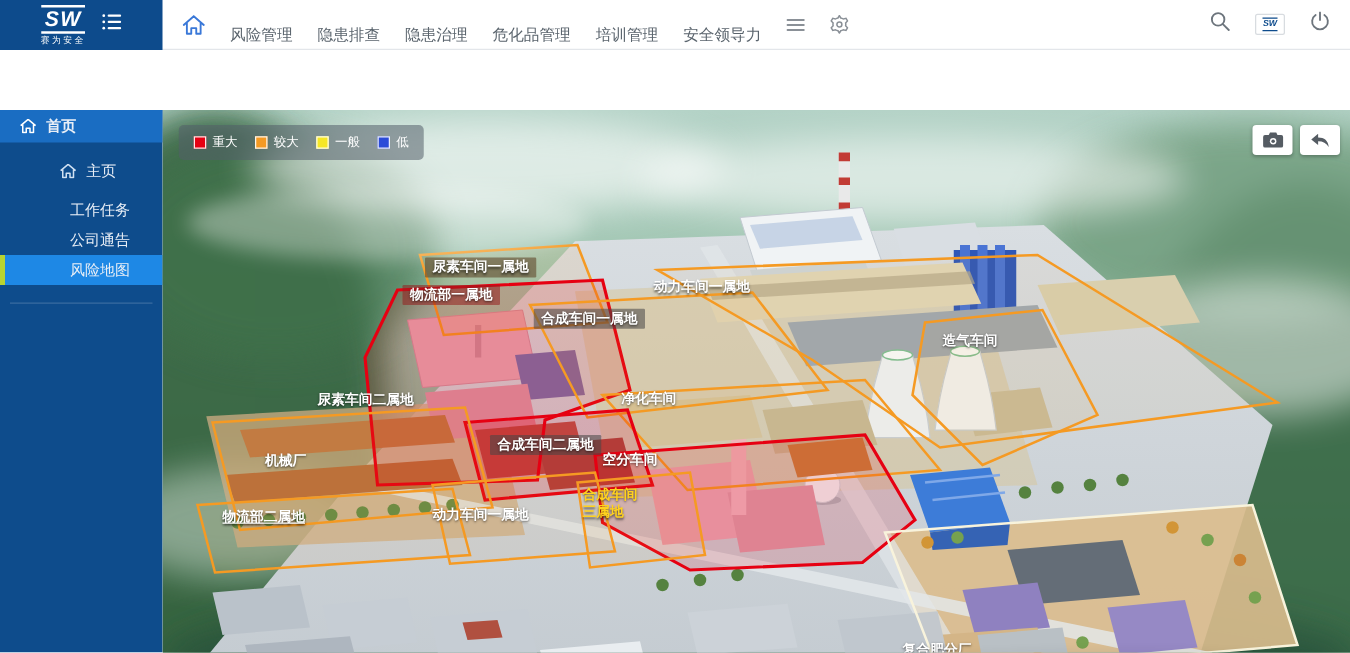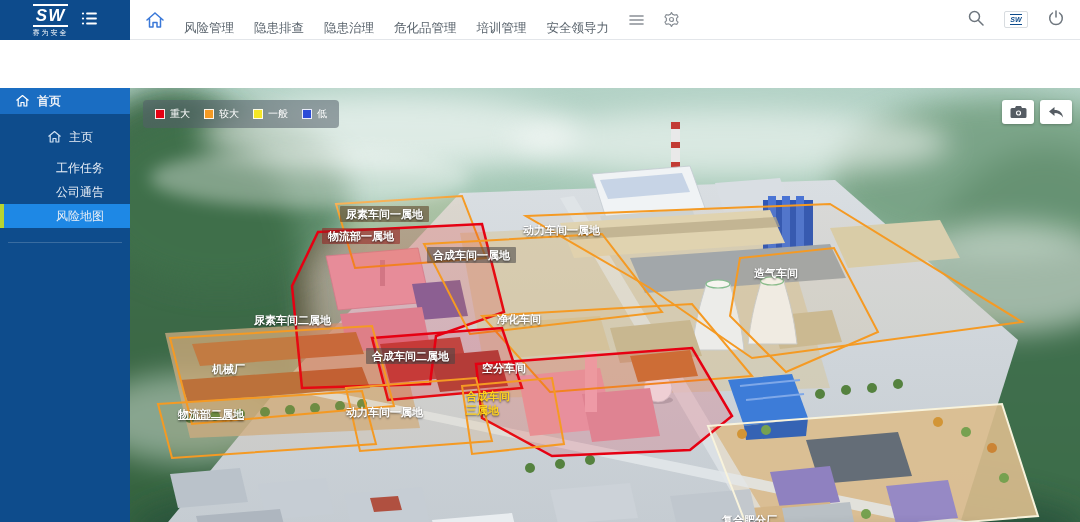--- a/index.html
+++ b/index.html
@@ -344,21 +344,21 @@
       </div>
 
       <div class="zone-labels" id="zone-labels">
           <div class="zone-label boxed" style="background: rgba(96, 72, 44, 0.6); left: 210px; top: 118px;">尿素车间一属地</div>
           <div class="zone-label boxed" style="background: rgba(150, 30, 30, 0.55); left: 192px; top: 140px;">物流部一属地</div>
           <div class="zone-label" style="left: 124px; top: 225px;">尿素车间二属地</div>
           <div class="zone-label boxed" style="background: rgba(70, 70, 70, 0.55); left: 297px; top: 159px;">合成车间一属地</div>
           <div class="zone-label" style="left: 393px; top: 135px;">动力车间一属地</div>
           <div class="zone-label" style="left: 624px; top: 178px;">造气车间</div>
           <div class="zone-label" style="left: 367px; top: 224px;">净化车间</div>
-          <div class="zone-label boxed" style="background: rgba(70, 70, 70, 0.55); left: 236px; top: 260px;">合成车间二属地</div>
+          <div class="zone-label boxed" style="background: rgba(70, 70, 70, 0.55); left: 262px; top: 260px;">合成车间二属地</div>
           <div class="zone-label" style="left: 352px; top: 273px;">空分车间</div>
           <div class="zone-label" style="left: 82px; top: 274px;">机械厂</div>
           <div class="zone-label" style="left: 48px; top: 319px; text-decoration: underline;">物流部二属地</div>
           <div class="zone-label" style="left: 216px; top: 317px;">动力车间一属地</div>
           <div class="zone-label" style="color: rgb(255, 210, 30); left: 336px; top: 301px;">合成车间
 三属地</div>
           <div class="zone-label" style="left: 592px; top: 425px;">复合肥分厂</div>
         </div>
     </div>
   </div>

